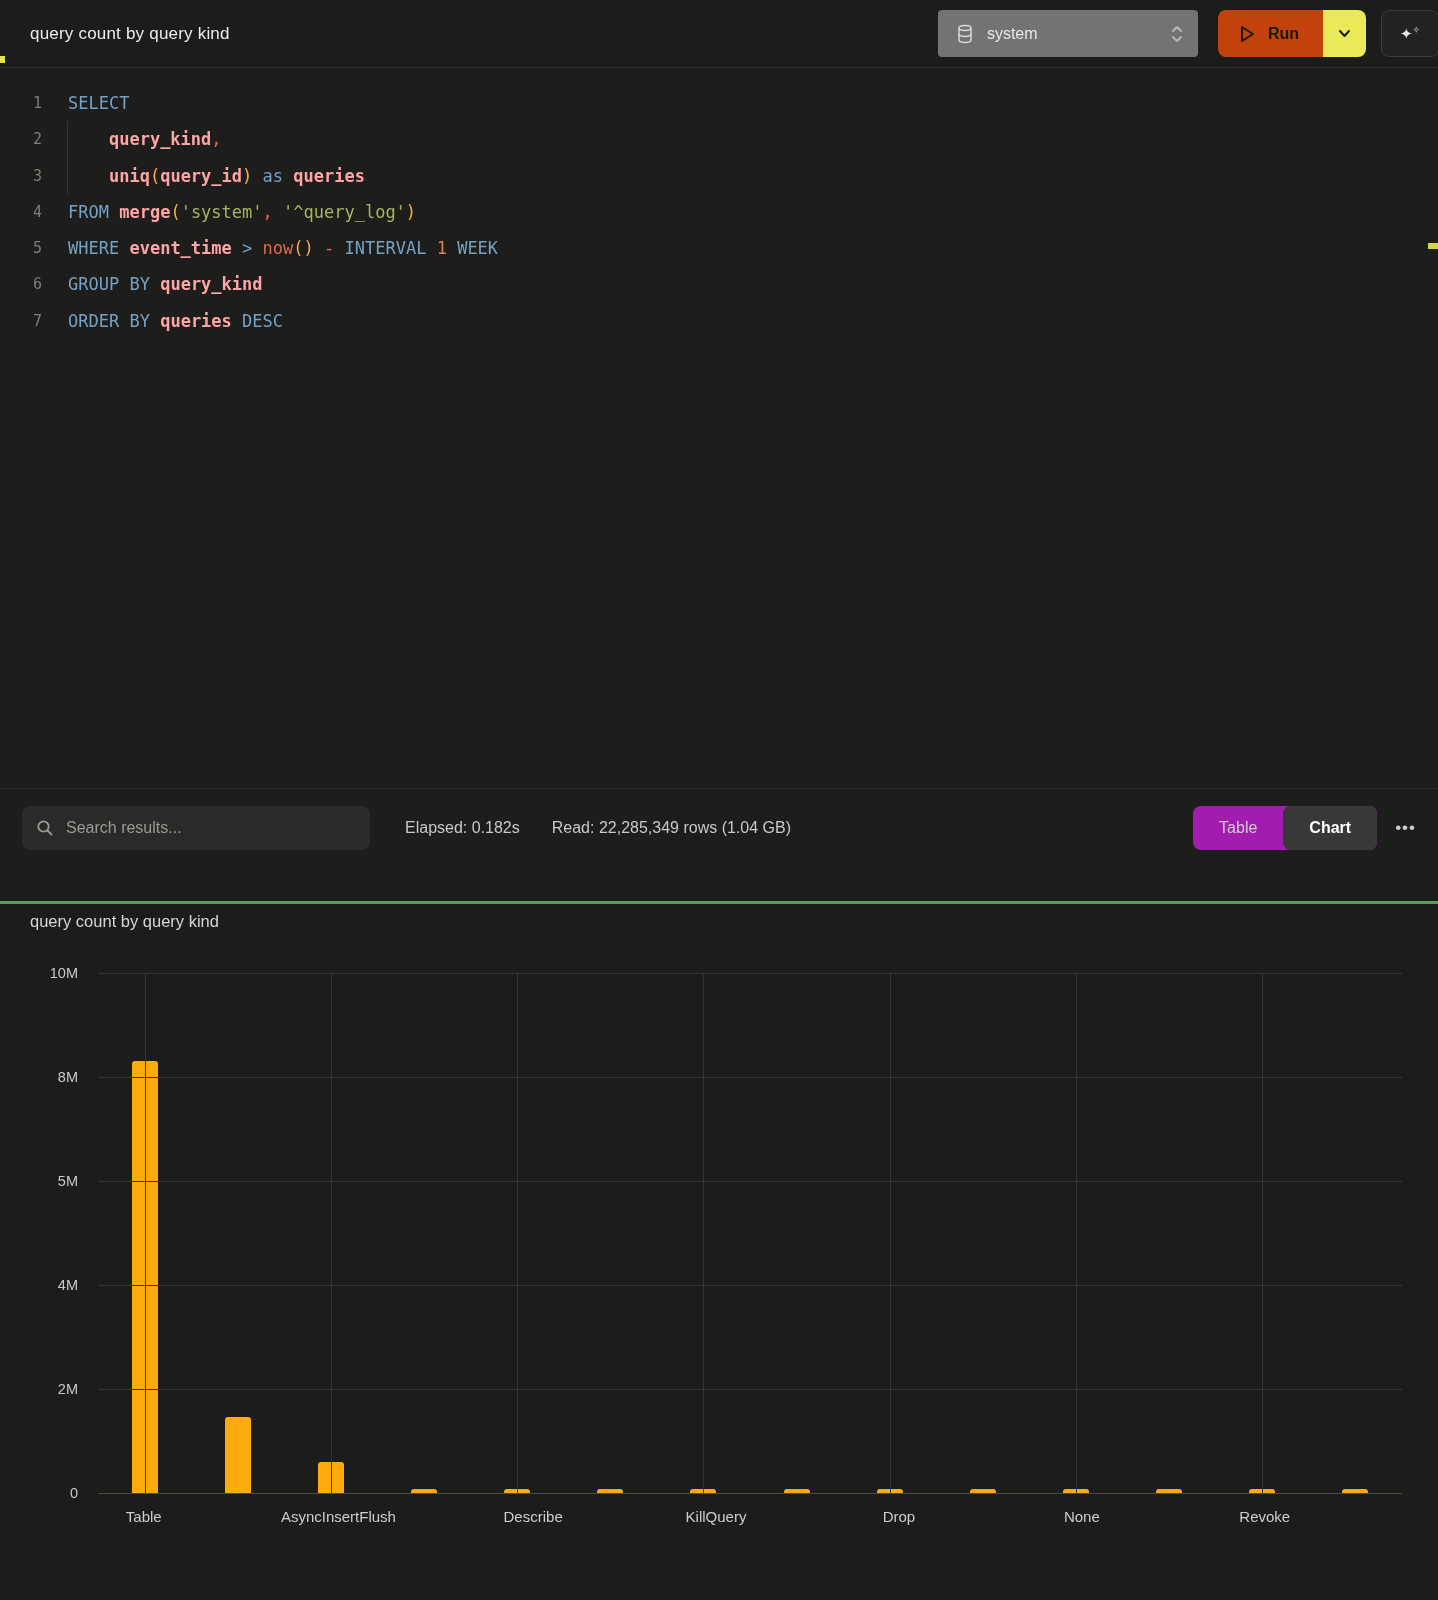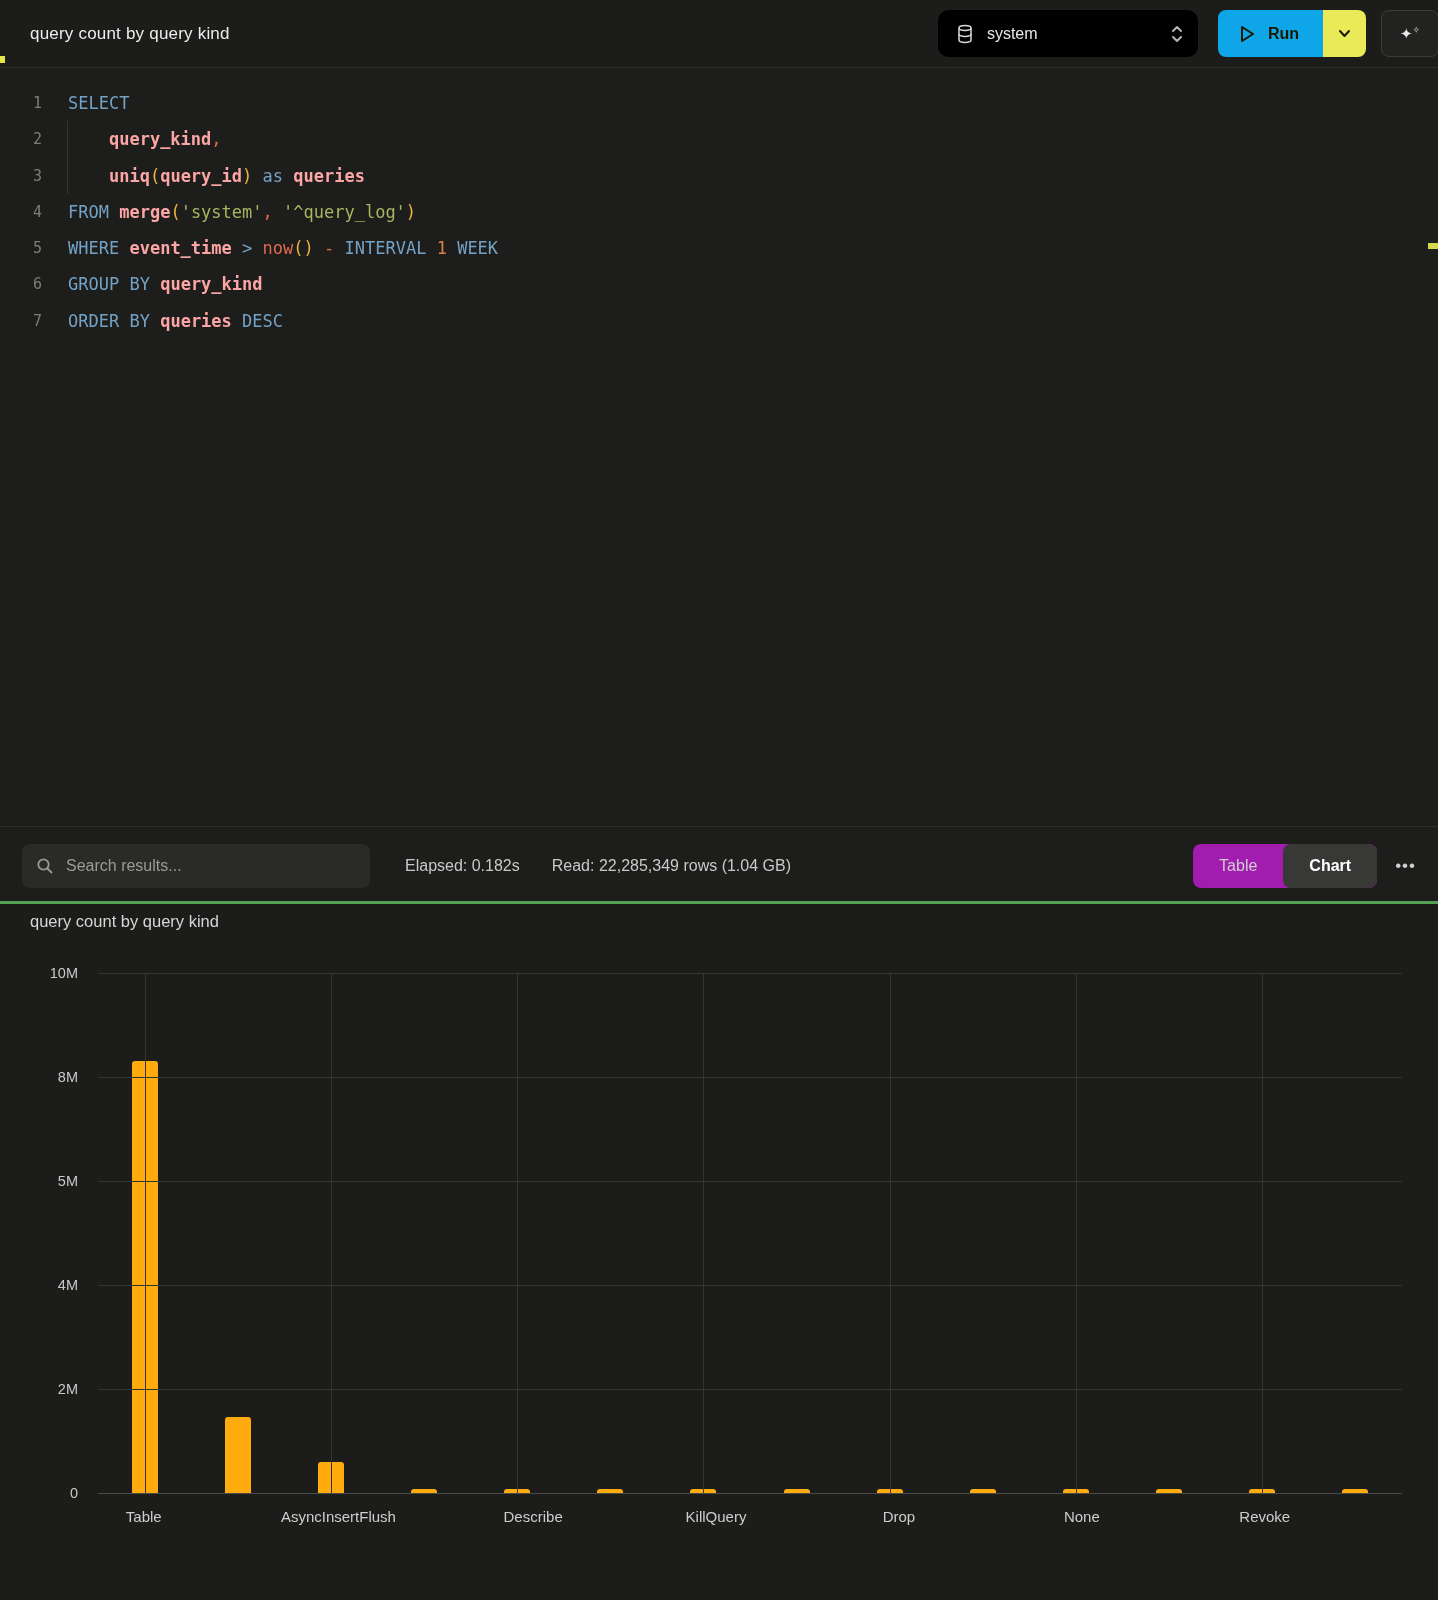--- a/index.html
+++ b/index.html
@@ -5,26 +5,26 @@
   * { margin:0; padding:0; box-sizing:border-box; }
   html,body { width:1438px; height:1600px; background:#1d1d1b; overflow:hidden;
               font-family:"Liberation Sans", sans-serif; }
 
   
   #topbar { position:absolute; left:0; top:0; width:1438px; height:68px;
             background:#1c1c1a; border-bottom:1px solid #2d2d2b;
             display:flex; align-items:center; padding:0 10px 0 30px; }
   #topbar-title { font-size:17px; color:#ececec; letter-spacing:.2px; }
   #topbar-right { margin-left:auto; display:flex; align-items:center; }
-  #db-select { width:260px; height:47px; background:#000000; border-radius:11px;
+  #db-select { width:260px; height:47px; background:#737373; border-radius:4px;
                display:flex; align-items:center; padding:0 14px 0 18px; cursor:pointer; }
   #db-select .db-label { color:#e8e8e8; font-size:16px; margin-left:13px; }
   #db-select .updown { margin-left:auto; }
   #run-btn { margin-left:20px; height:47px; display:flex; border-radius:8px; overflow:hidden; cursor:pointer; }
-  #run-main { background:#0ea5e9; display:flex; align-items:center; padding:0 24px 0 20px; }
+  #run-main { background:#c2410c; display:flex; align-items:center; padding:0 24px 0 20px; }
   #run-main .run-label { color:#191900; font-size:16px; font-weight:600; margin-left:12px; }
   #run-caret { background:#eaea58; width:43px; display:flex; align-items:center; justify-content:center; }
   #sparkle-btn { margin-left:15px; margin-right:-11px; width:58px; height:47px;
                  background:#222220; border:1px solid #3b3b39; border-radius:8px;
                  display:flex; align-items:center; justify-content:flex-end; padding-right:18px;
                  color:#e8e8e8; cursor:pointer; }
   .sparkle-glyph { font-size:15px; line-height:1; }
   .sparkle-glyph small { font-size:9px; vertical-align:top; }
   #topbar-yellow-dash { position:absolute; left:0; top:56px; width:5px; height:7px; background:#e5e54a; }
 
@@ -39,21 +39,21 @@
   .tok-id  { color:#fca5a5; font-weight:bold; }
   .tok-p   { color:#efb23c; }
   .tok-str { color:#aab45f; }
   .tok-num { color:#de8248; }
   .tok-opr { color:#e0694b; }
   .tok-sp  { color:#ededed; }
   #indent-guide { position:absolute; left:67px; top:52px; width:1px; height:73px; background:#34342f; }
   #overview-dash { position:absolute; right:0; top:174px; width:10px; height:6px; background:#d6d64a; }
 
   
-  #results-toolbar { position:absolute; left:0; top:826px; width:1438px; height:78px;
+  #results-toolbar { position:absolute; left:0; top:788px; width:1438px; height:78px;
                      background:#1d1d1b; border-top:1px solid #2d2d2b;
                      display:flex; align-items:center; padding:0 22px; }
   #search-box { width:348px; height:44px; background:#2a2a28; border-radius:8px;
                 display:flex; align-items:center; padding:0 14px; }
   #search-box input { background:transparent; border:none; outline:none; margin-left:12px;
                       color:#cfcfcf; font-size:16px; width:270px;
                       font-family:"Liberation Sans", sans-serif; }
   #search-box input::placeholder { color:#9a9a98; }
   .stat { color:#c9c9c9; font-size:16px; }
   #elapsed-stat { margin-left:35px; }

